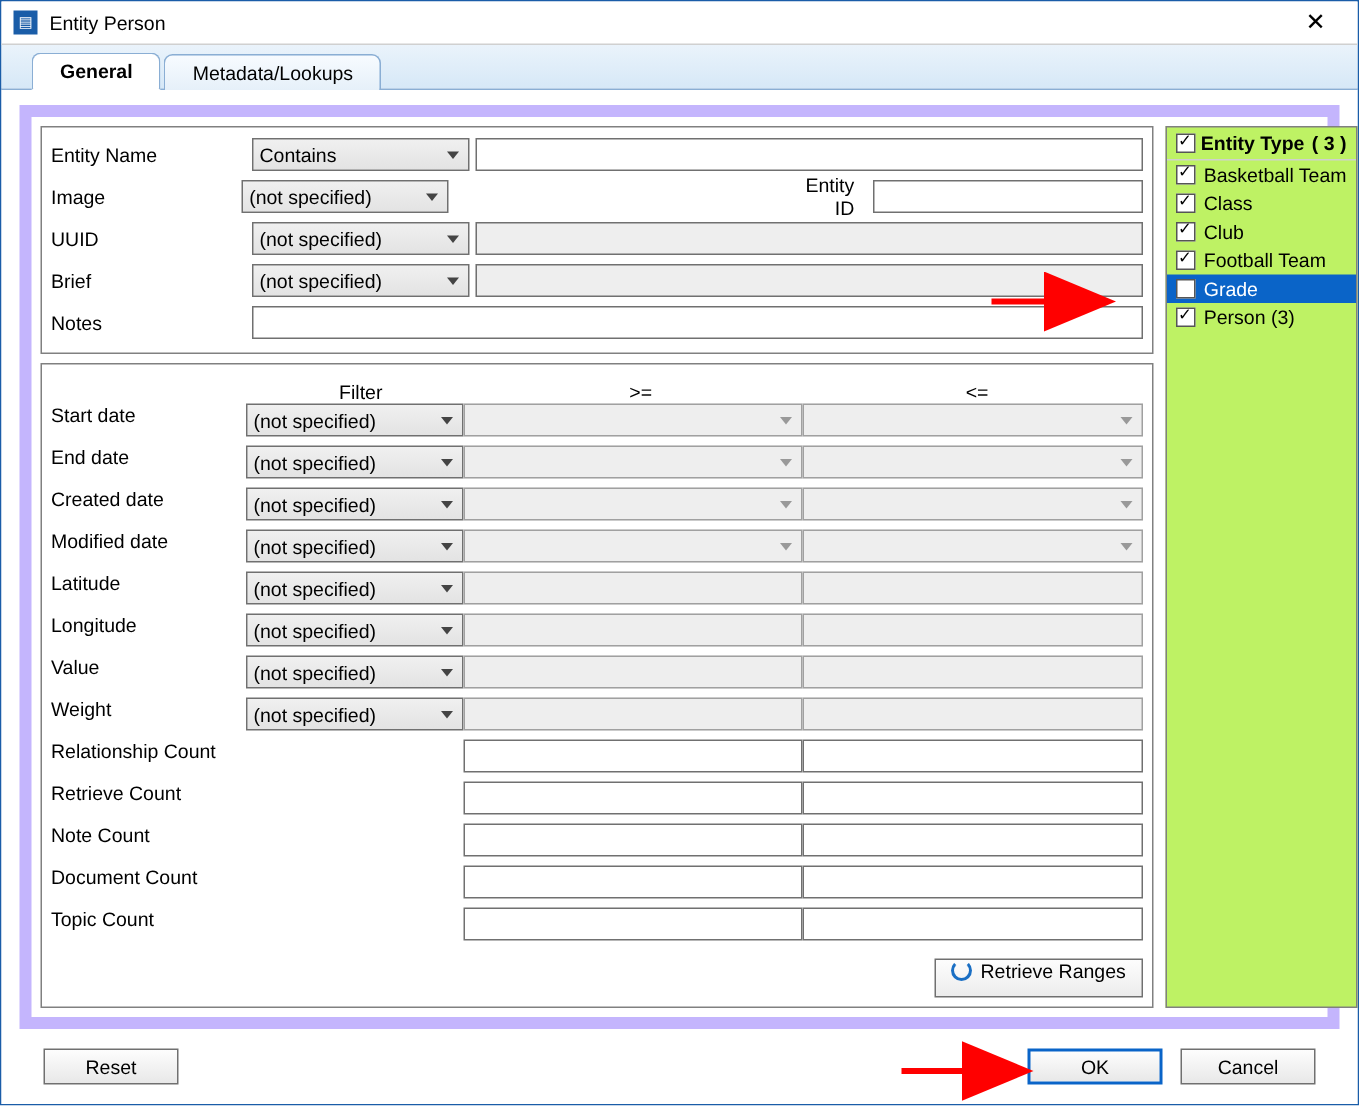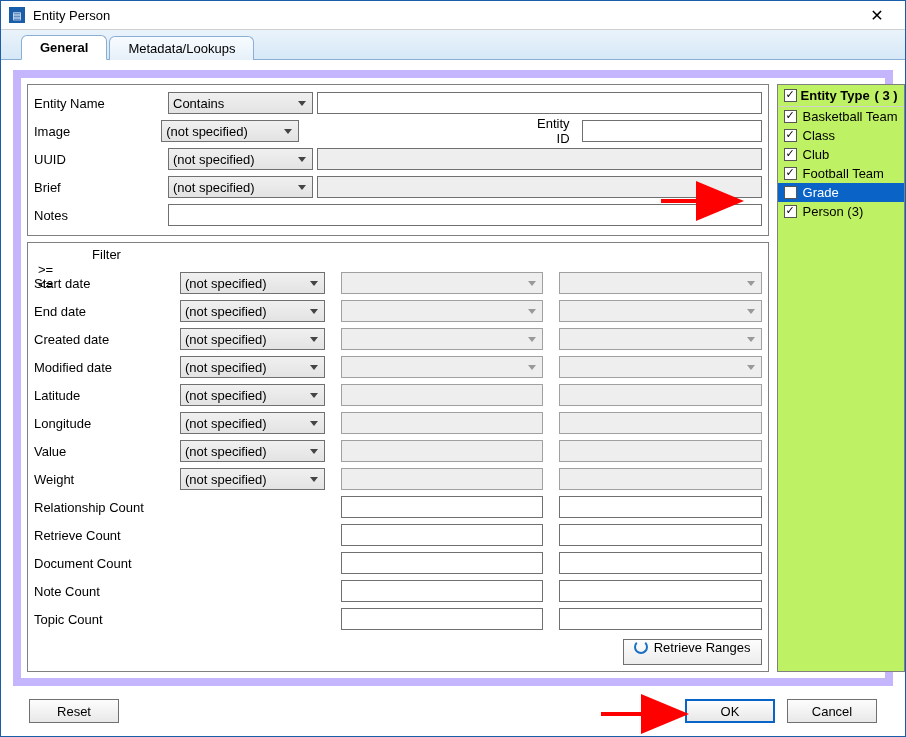--- a/index.html
+++ b/index.html
@@ -20,28 +20,28 @@
 .right-col { width: 160px; border: 1px solid #808080; background: #bef264; }
 
 .panel { border: 1px solid #808080; padding: 4px 6px 6px 6px; background: #fff; }
 .row { display: flex; align-items: center; height: 28px; gap: 4px; }
 .label { width: 130px; color: #000; }
 .combo { width: 145px; height: 22px; border: 1px solid #707070; background: linear-gradient(#f0f0f0,#e3e3e3); display: flex; align-items: center; padding: 0 4px; position: relative; cursor: pointer; }
 .combo::after { content: ""; position: absolute; right: 6px; top: 8px; border-left: 4px solid transparent; border-right: 4px solid transparent; border-top: 5px solid #444; }
 .input { flex: 1; height: 22px; border: 1px solid #707070; background: #fff; padding: 0 4px; }
 .input.disabled { background: #eeeeee; }
 .input-id-label { width: auto; padding: 0 8px 0 220px; }
-.header-row { display:flex; align-items:flex-start; height:22px;flex-direction:column; }
+.header-row { display:flex; align-items:flex-end; height:22px; }
 .header-spacer { width: 134px; }
 .header-cell { text-align:center; }
 .hc-filter { width: 145px; }
 .hc-ge { flex:1; margin-left:4px; }
 .hc-le { flex:1; margin-left:4px; }
 
-.range-row { display: flex; align-items: center; height: 28px; gap: 16px; }
+.range-row { display: flex; align-items: flex-start; height: 28px; gap: 0; }
 .range-combo { width:145px; }
 .range-input { flex:1; height:22px; border:1px solid #a0a0a0; background:#eeeeee; position:relative; }
 .range-input.white { background:#fff; border:1px solid #707070; }
 .range-input.dd::after { content:""; position:absolute; right:6px; top:8px; border-left:4px solid transparent; border-right:4px solid transparent; border-top:5px solid #999; }
 
 .retrieve-row { display:flex; justify-content:flex-end; padding-top:6px; }
 .retrieve-btn { height:26px; border:1px solid #707070; background:linear-gradient(#fdfdfd,#ececec); padding:0 10px; display:flex; align-items:flex-start; gap:6px; cursor:pointer; }
 .retrieve-icon { width:14px; height:14px; border:2px solid #1a6fc4; border-radius:50%; border-top-color:transparent; }
 
 .et-header { display:flex; align-items:center; padding:3px 6px; border-bottom:1px solid #d0d0d0; }
@@ -192,27 +192,27 @@
             <div class="range-input white"></div>
             <div class="range-input white"></div>
           </div>
           <div class="range-row">
             <div class="label">Retrieve Count</div>
             <div style="width:145px"></div>
             <div class="range-input white"></div>
             <div class="range-input white"></div>
           </div>
           <div class="range-row">
+            <div class="label">Note Count</div>
+            <div style="width:145px"></div>
+            <div class="range-input white"></div>
+            <div class="range-input white"></div>
+          </div>
+          <div class="range-row">
             <div class="label">Document Count</div>
-            <div style="width:145px"></div>
-            <div class="range-input white"></div>
-            <div class="range-input white"></div>
-          </div>
-          <div class="range-row">
-            <div class="label">Note Count</div>
             <div style="width:145px"></div>
             <div class="range-input white"></div>
             <div class="range-input white"></div>
           </div>
           <div class="range-row">
             <div class="label">Topic Count</div>
             <div style="width:145px"></div>
             <div class="range-input white"></div>
             <div class="range-input white"></div>
           </div>

